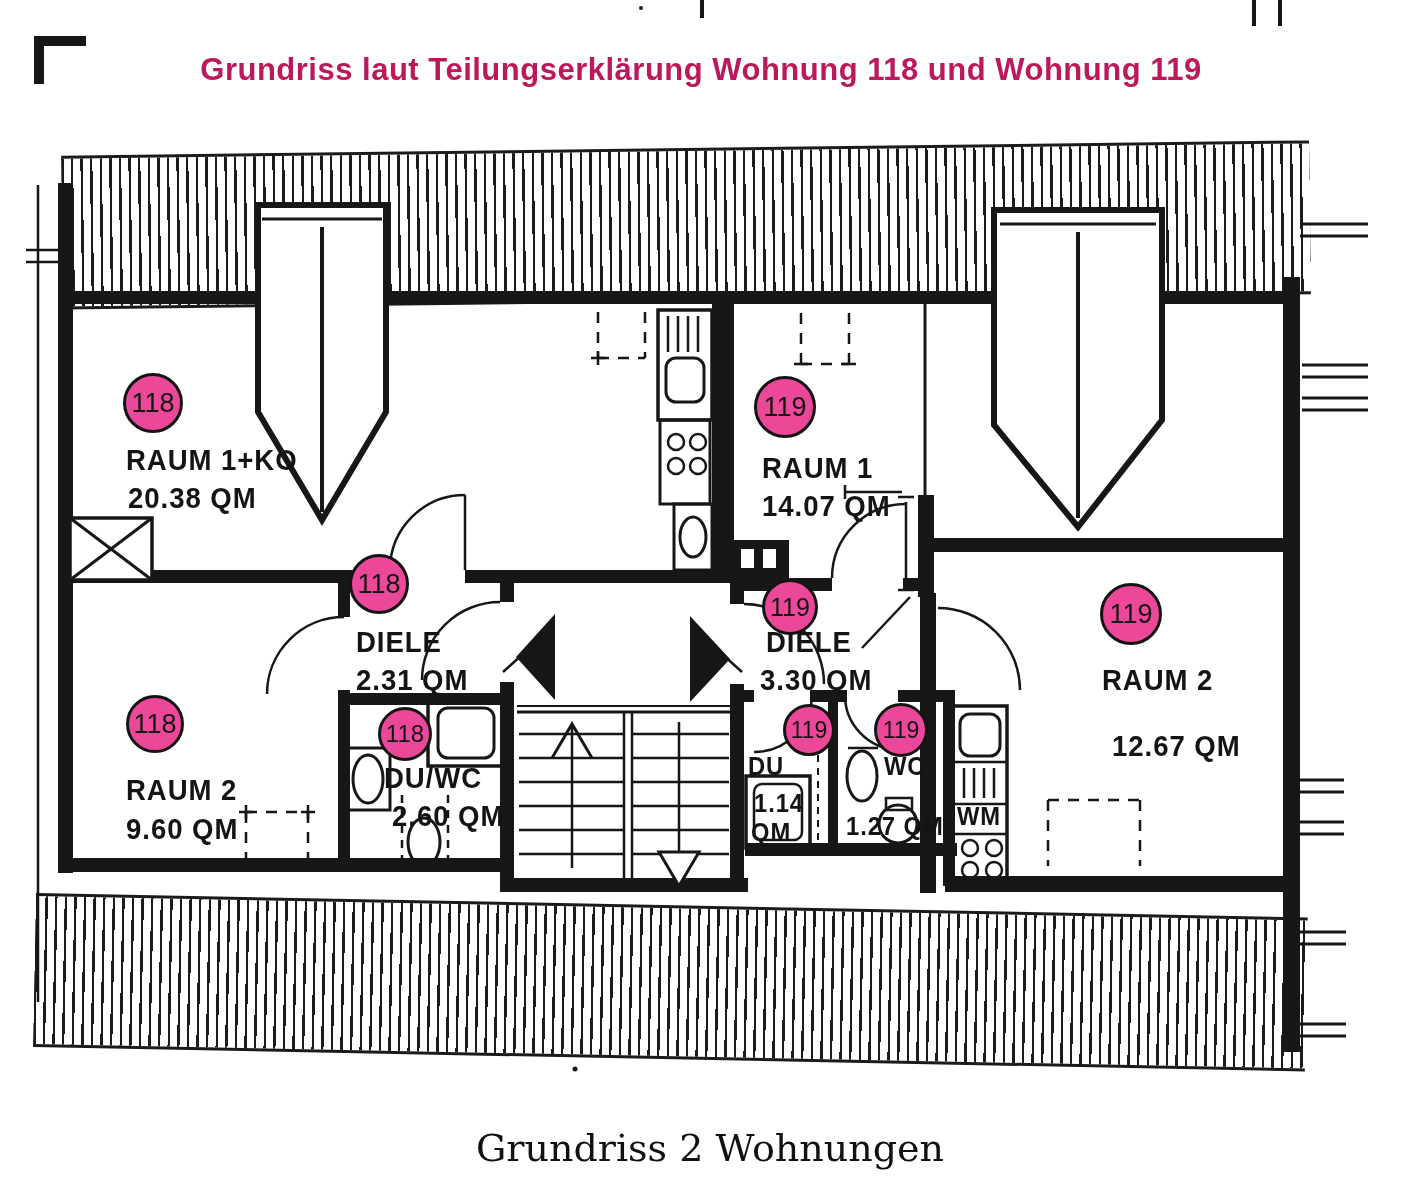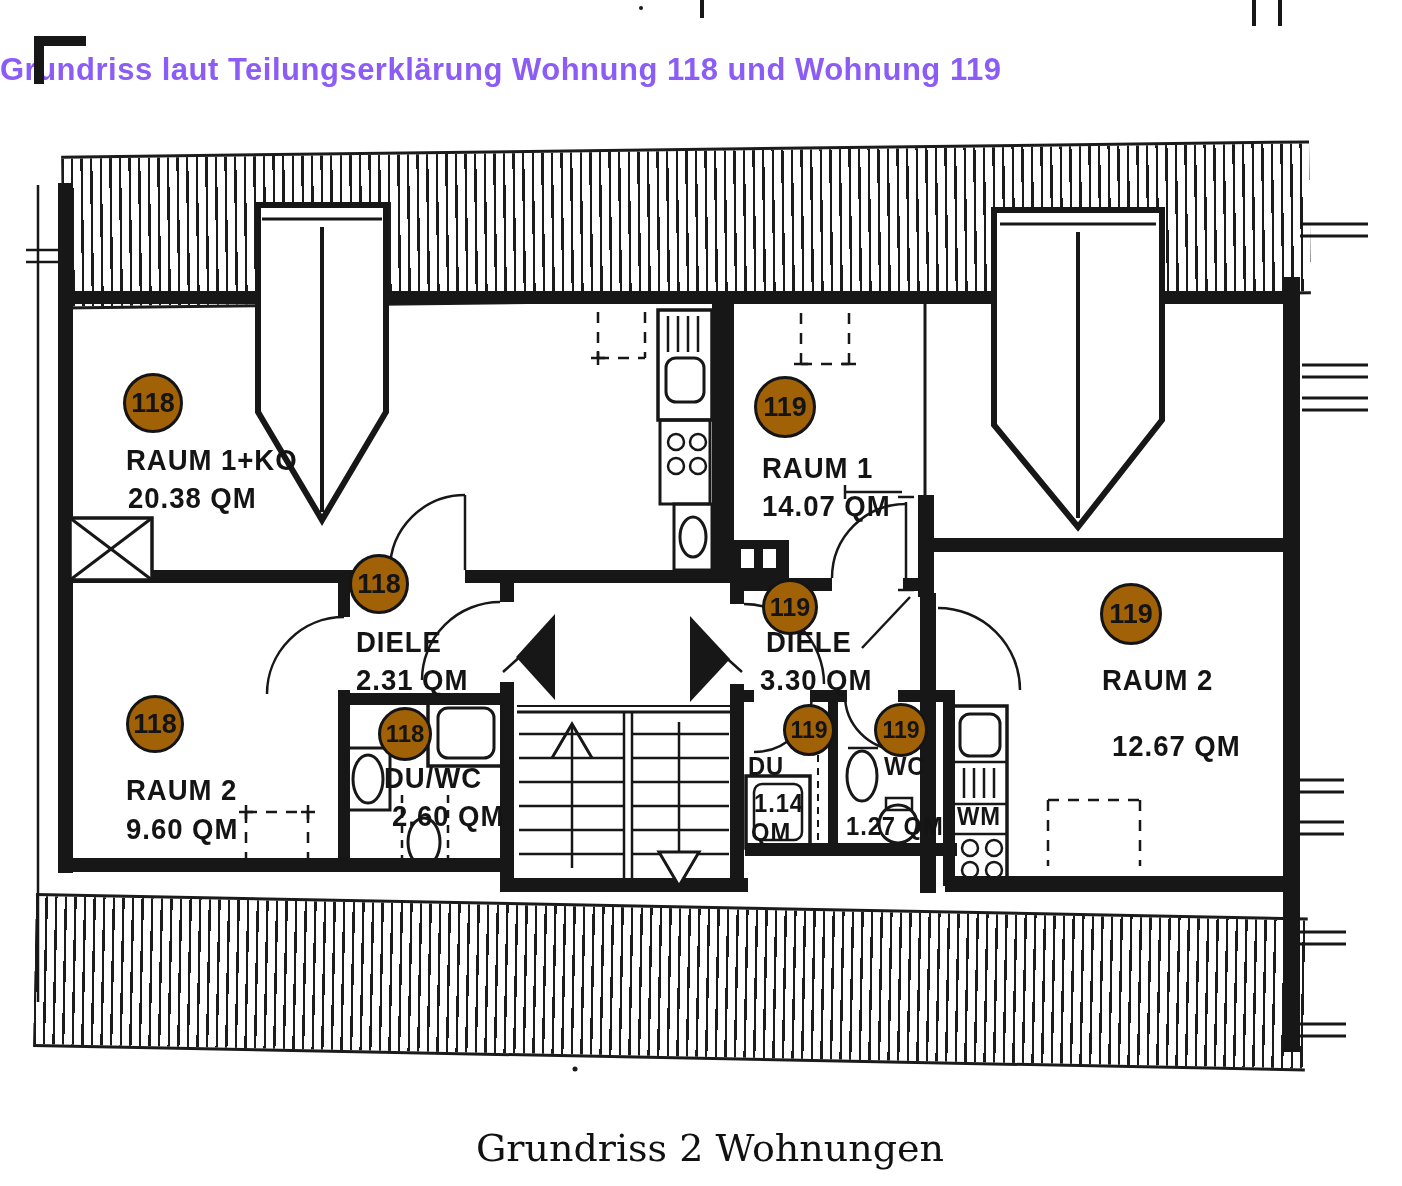--- a/index.html
+++ b/index.html
@@ -1,22 +1,22 @@
 <!DOCTYPE html>
 <html><head>
 <meta charset="utf-8">
 <style>
   html,body { margin:0; padding:0; background:#ffffff; }
   .sheet {
     position:relative; width:1402px; height:1186px; background:#fff;
     overflow:hidden; font-family:"Liberation Sans", sans-serif; color:#141414;
   }
   .title {
-    position:absolute; top:52px; left:0; width:100%; text-align:left;
-    font-size:31px; font-weight:bold; letter-spacing:.5px; color:#8b5cf6;
+    position:absolute; top:52px; left:0; width:100%; text-align:center;
+    font-size:31px; font-weight:bold; letter-spacing:.5px; color:#be185d;
   }
   .caption {
     position:absolute; top:1126px; left:0; width:100%; text-align:center;
     font-family:"DejaVu Serif","Liberation Serif",serif; font-size:38px; color:#111;padding-left:9px;
   }
   .hatch { position:absolute;
     background:repeating-linear-gradient(90deg,#1b1b1b 0,#1b1b1b 2.4px,rgba(0,0,0,0) 2.4px,rgba(0,0,0,0) 9.6px);
   }
   .hatch.top {
     left:62px; top:148px; width:1248px; height:148px;
@@ -29,21 +29,21 @@
   }
   svg.plan { position:absolute; left:0; top:0; }
   .label {
     position:absolute; font-weight:700; font-size:29px; letter-spacing:1px;
     white-space:nowrap; transform:scaleX(.95); transform-origin:left top; color:#141414;
   }
   .label.sm { font-size:25px; }
   .unit {
     position:absolute; border:3.5px solid #141414; border-radius:50%;
     display:flex; align-items:center; justify-content:center;
-    font-weight:700; font-size:27px; background:#a16207; color:#141414;
+    font-weight:400; font-size:27px; background:#ec4899; color:#141414;
   }
 </style>
 </head>
 <body>
 
 <div class="sheet">
 
   <div class="title">Grundriss laut Teilungserklärung Wohnung 118 und Wohnung 119</div>
 
   <div class="hatch top"></div>

